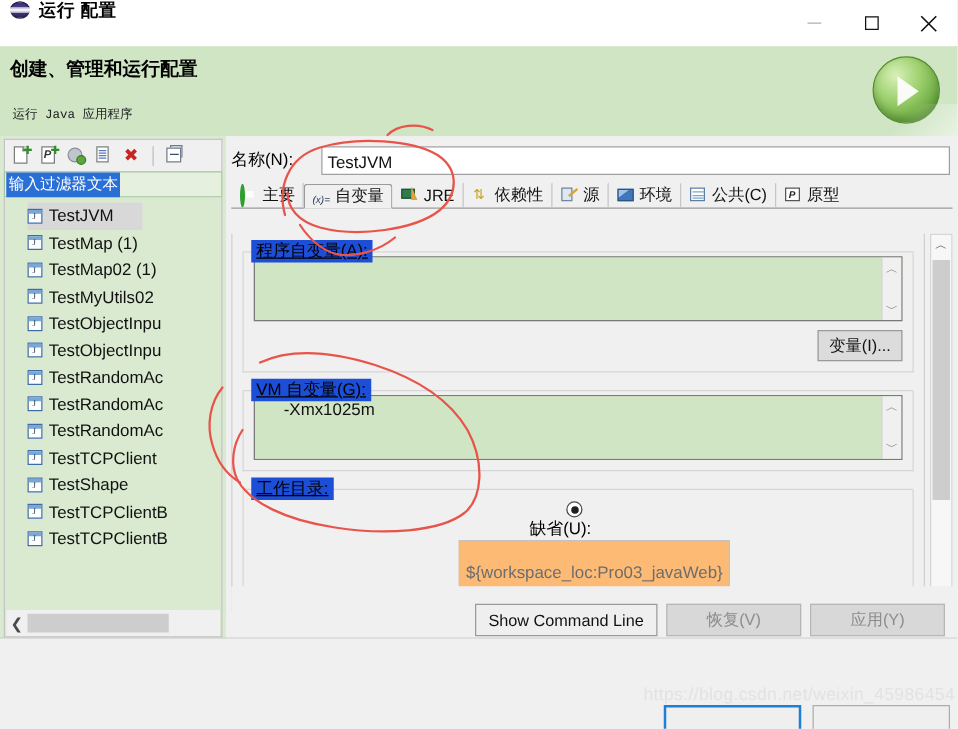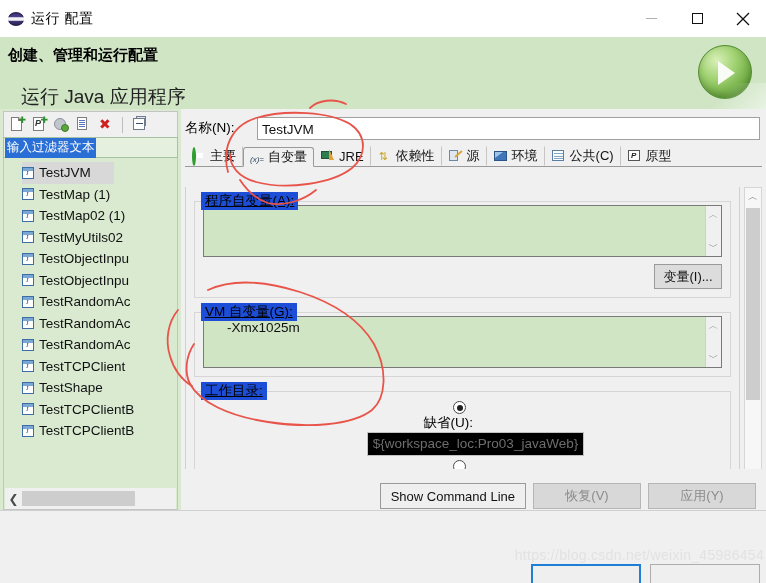--- a/index.html
+++ b/index.html
@@ -9,22 +9,23 @@
     font-family: "Liberation Sans", "DejaVu Sans", sans-serif;
     font-size: 13px;
     background: #f0f0f0;
     overflow: hidden;
     position: relative;
   }
 
   
   .titlebar {
     height: 37px; background: #ffffff;
-    display: flex; align-items: center;
+    display: flex; 
     position: relative;
+    font-weight: bold;
   }
   .title-icon {
     width: 16px; height: 16px; margin-left: 8px; margin-right: 7px;
     position: relative;
   }
   .title-icon .ell {
     position:absolute; left:0; top:1px; width:16px; height:14px;
     border-radius:50%;
     background: linear-gradient(180deg,#3d2d6b 0%, #50409a 40%, #2e2352 100%);
     border:1px solid #241a46;
@@ -43,21 +44,21 @@
   .win-btn.max span { display:block; width:11px; height:11px; border:1px solid #111; }
   .win-btn.close svg { display:block; }
 
   
   .banner {
     height: 72px; background: #cfe5c4;
     position: relative;
     padding: 9px 0 0 8px;
   }
   .banner-title { font-size:15px; font-weight:bold; color:#000; }
-  .banner-sub { font-size:19px; color:#222; margin-top:19px; margin-left:13px; }
+  .banner-sub { font-size:10px; color:#222; margin-top:19px; margin-left:2px;font-family:Liberation Mono, monospace; }
   .banner-run {
     position:absolute; right:14px; top:8px;
     width:54px; height:54px; border-radius:50%;
     background: radial-gradient(circle at 34% 28%, #d8f0b8 0%, #9fd170 38%, #6aa83f 72%, #4d8a2d 100%);
     border:1px solid #4f8b2e;
     box-shadow: inset 0 -3px 6px rgba(0,0,0,.18);
   }
   .banner-run .tri {
     position:absolute; left:19px; top:15px;
     width:0;height:0;border-left:17px solid rgba(255,255,255,.92);
@@ -201,22 +202,22 @@
     font-size:13.5px; color:#000;text-decoration:underline;
   }
   .fs-line { position:absolute; top:0; left:0; right:0; height:1px; background:#d6d6d6; }
 
   .wd-row { display:flex; align-items:center; margin-top:6px;flex-direction:column; }
   .radio { width:13px;height:13px;border-radius:50%;border:1px solid #4a4a4a;background:#fff;
            position:relative; margin-right:6px; flex:0 0 auto;}
   .radio.on:after{content:"";position:absolute;left:2.5px;top:2.5px;width:6px;height:6px;
            border-radius:50%;background:#1f1f1f;}
   .wd-label { font-size:13.5px; color:#000; width:78px; }
-  .wd-input { flex:1; height:22px; border:1px solid #c2c2c2; background:#000000;
-           font-size:13.5px; color:#6d6d6d; padding:1px 5px; line-height:20px;margin-left:26px; }
+  .wd-input { flex:1; height:22px; border:1px solid #c2c2c2; background:#fdba74;
+           font-size:13.5px; color:#6d6d6d; padding:15px 5px; line-height:20px;margin-left:26px; }
 
   .vscroll {
     position:absolute; right:4px; top:78px; bottom:44px; width:18px;
     background:#f7f7f7; border:1px solid #d6d6d6;
     display:flex; flex-direction:column; align-items:center;
   }
   .vs-arrow { height:18px; font-size:10px; color:#5a5a5a; line-height:18px; }
   .vs-track { flex:1; width:100%; position:relative; }
   .vs-thumb { position:absolute; left:1px; right:1px; top:2px; height:192px; background:#cdcdcd; }
 

